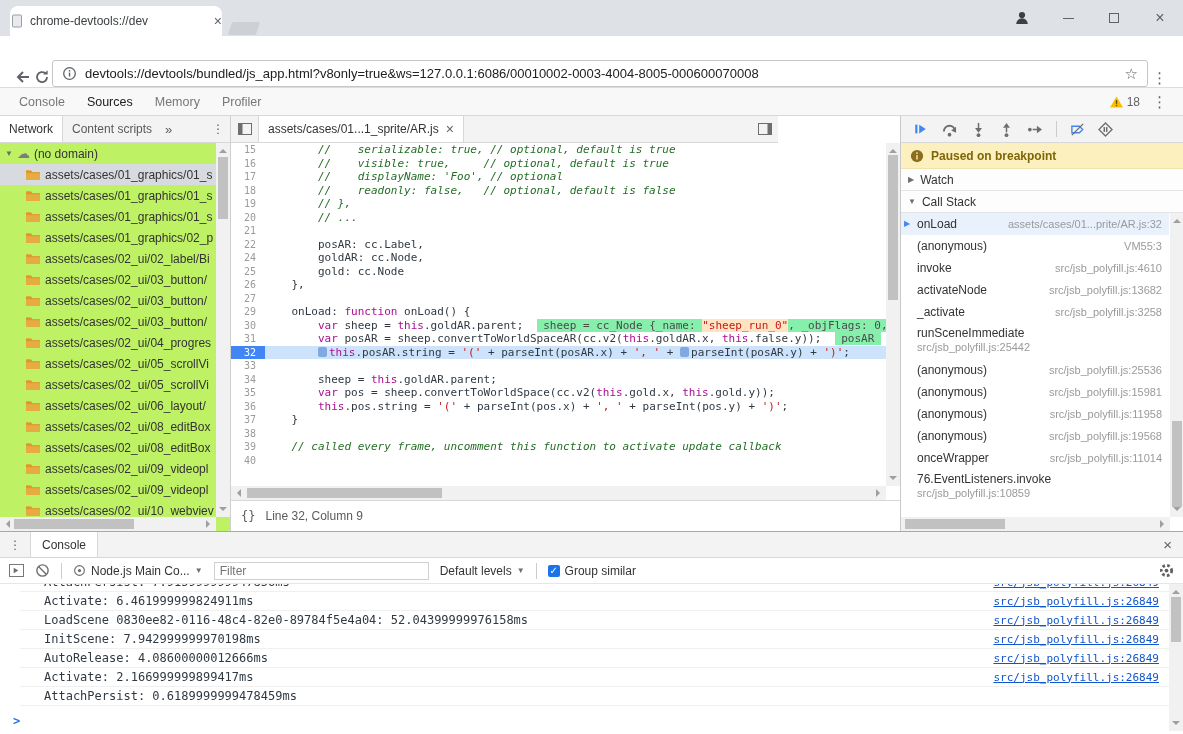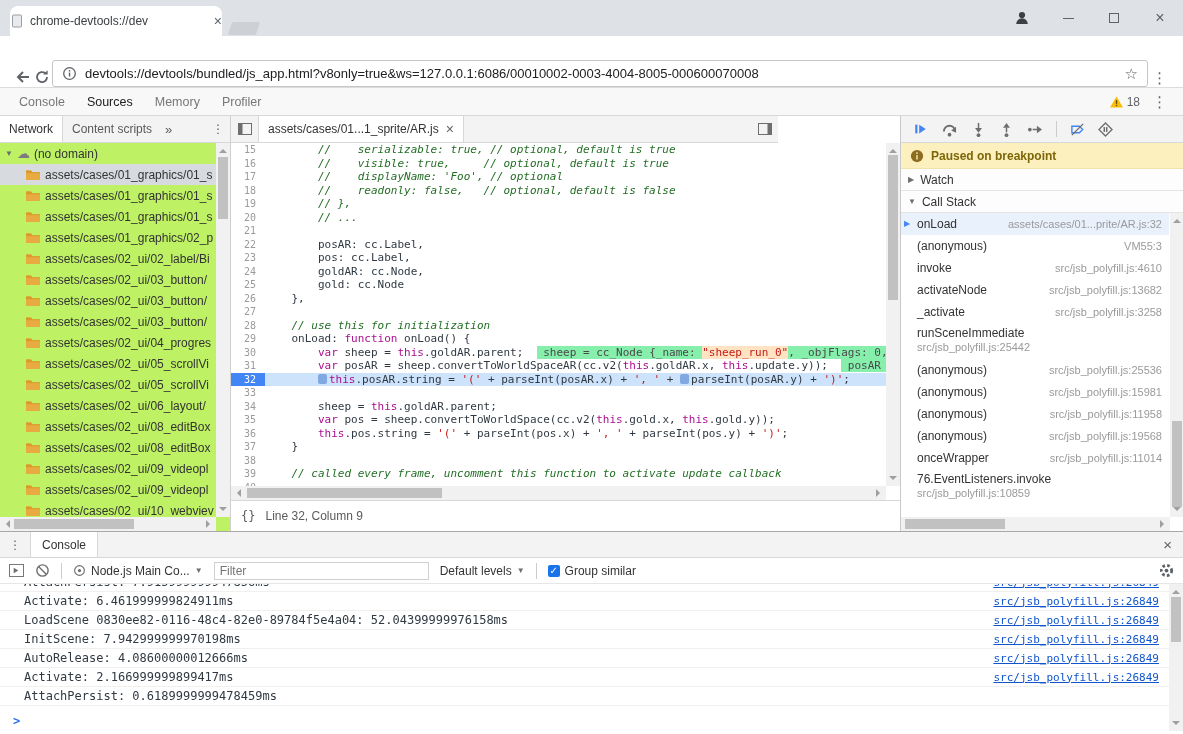--- a/index.html
+++ b/index.html
@@ -91,21 +91,21 @@
   .dw-head { height:26px; background:#f3f3f3; border-bottom:1px solid #d8d8d8; display:flex; align-items:center; }
   .dw-dots { padding:0 9px; color:#5a5a5a; }
   .dw-tab { height:100%; display:flex; align-items:center; padding:0 11px; background:#fff; border-left:1px solid #d8d8d8; border-right:1px solid #d8d8d8; font-size:12px; color:#333; }
   .dw-close { margin-left:auto; padding:0 11px; color:#5f6368; font-size:15px; }
   .con-bar { height:26px; border-bottom:1px solid #e6e6e6; display:flex; align-items:center; gap:11px; padding:0 9px; color:#5a5a5a; }
   .con-ctx { display:flex; align-items:center; gap:5px; color:#333; }
   .dd-caret { font-size:8px; color:#6e6e6e; }
   .filter-input { width:215px; height:18px; border:1px solid #d0d0d0; font-size:12px; padding:0 5px; color:#333; font-family:"Liberation Sans",sans-serif; }
   .chk { width:12px; height:12px; background:#1a73e8; border-radius:2px; color:#fff; font-size:10px; line-height:12px; text-align:center; }
   .gear { margin-left:auto; }
-  .con-msgs { position:absolute; left:0; top:52px; right:14px; height:127px; overflow:hidden; font-family:"DejaVu Sans Mono",monospace; font-size:12px; color:#303942; }
+  .con-msgs { position:absolute; left:0; top:52px; right:14px; height:127px; overflow:hidden; font-family:"DejaVu Sans Mono",monospace; font-size:12px; color:#303942;padding-left:20px; }
   .con-row { min-height:19px; display:flex; align-items:center; border-bottom:1px solid #f0f0f0; padding:0 10px 0 24px; }
   .con-row.clipped { margin-top:-11px; }
   .con-row .link { margin-left:auto; color:#1155cc; text-decoration:underline; font-size:11px; }
   .con-prompt { position:absolute; left:0; top:179px; right:14px; height:20px; display:flex; align-items:center; padding-left:13px; font-family:"DejaVu Sans Mono",monospace; font-size:12px; }
   .prompt-chev { color:#2a70ea; font-weight:bold; }
 
   
   .sb { position:absolute; background:#f1f1f1; }
   .sb .thumb { position:absolute; background:#c1c1c1; }
   .sb.v .thumb { left:2px; right:2px; }
@@ -422,54 +422,46 @@
         </div>
         <div class="code-line">
           <span class="gutter">21</span>
           <span class="code-text"></span>
         </div>
         <div class="code-line">
           <span class="gutter">22</span>
           <span class="code-text"><span class="tok-p">        posAR: cc.Label,</span></span>
         </div>
         <div class="code-line">
-          <span class="gutter">23</span>
-          <span class="code-text"><span class="tok-p">        pos: cc.Label,</span></span>
-        </div>
-        <div class="code-line">
           <span class="gutter">24</span>
           <span class="code-text"><span class="tok-p">        goldAR: cc.Node,</span></span>
         </div>
         <div class="code-line">
           <span class="gutter">25</span>
           <span class="code-text"><span class="tok-p">        gold: cc.Node</span></span>
         </div>
         <div class="code-line">
           <span class="gutter">26</span>
           <span class="code-text"><span class="tok-p">    },</span></span>
         </div>
         <div class="code-line">
           <span class="gutter">27</span>
           <span class="code-text"></span>
         </div>
         <div class="code-line">
-          <span class="gutter">28</span>
-          <span class="code-text"><span class="tok-c">    // use this for initialization</span></span>
-        </div>
-        <div class="code-line">
           <span class="gutter">29</span>
           <span class="code-text"><span class="tok-p">    onLoad: </span><span class="tok-k">function</span><span class="tok-p"> onLoad() {</span></span>
         </div>
         <div class="code-line">
           <span class="gutter">30</span>
           <span class="code-text"><span class="tok-p">        </span><span class="tok-k">var</span><span class="tok-p"> sheep = </span><span class="tok-k">this</span><span class="tok-p">.goldAR.parent;  </span><span class="tok-h"> sheep = cc_Node {_name: </span><span class="tok-hs">"sheep_run_0"</span><span class="tok-h">, _objFlags: 0, </span></span>
         </div>
         <div class="code-line">
           <span class="gutter">31</span>
-          <span class="code-text"><span class="tok-p">        </span><span class="tok-k">var</span><span class="tok-p"> posAR = sheep.convertToWorldSpaceAR(cc.v2(</span><span class="tok-k">this</span><span class="tok-p">.goldAR.x, </span><span class="tok-k">this</span><span class="tok-p">.update.y));  </span><span class="tok-h"> posAR </span></span>
+          <span class="code-text"><span class="tok-p">        </span><span class="tok-k">var</span><span class="tok-p"> posAR = sheep.convertToWorldSpaceAR(cc.v2(</span><span class="tok-k">this</span><span class="tok-p">.goldAR.x, </span><span class="tok-k">this</span><span class="tok-p">.false.y));  </span><span class="tok-h"> posAR </span></span>
         </div>
         <div class="code-line exec-line">
           <span class="gutter">32</span>
           <span class="code-text"><span class="tok-p">        </span><span class="inline-marker"></span><span class="tok-k">this</span><span class="tok-p">.posAR.string = </span><span class="tok-s">'('</span><span class="tok-p"> + parseInt(posAR.x) + </span><span class="tok-s">', '</span><span class="tok-p"> + </span><span class="inline-marker"></span><span class="tok-p">parseInt(posAR.y) + </span><span class="tok-s">')'</span><span class="tok-p">;</span></span>
         </div>
         <div class="code-line">
           <span class="gutter">33</span>
           <span class="code-text"></span>
         </div>
         <div class="code-line">

